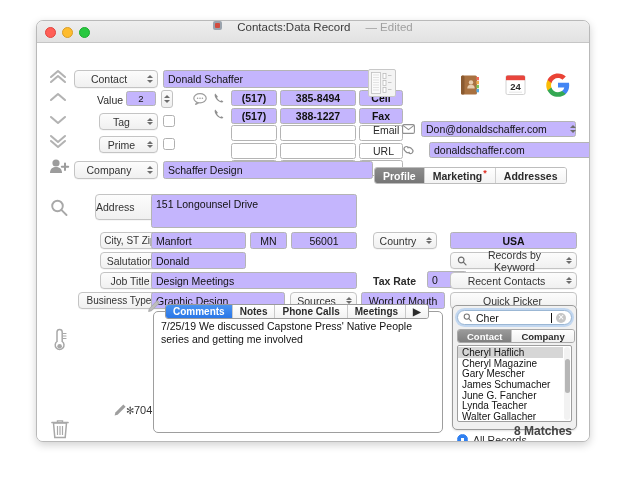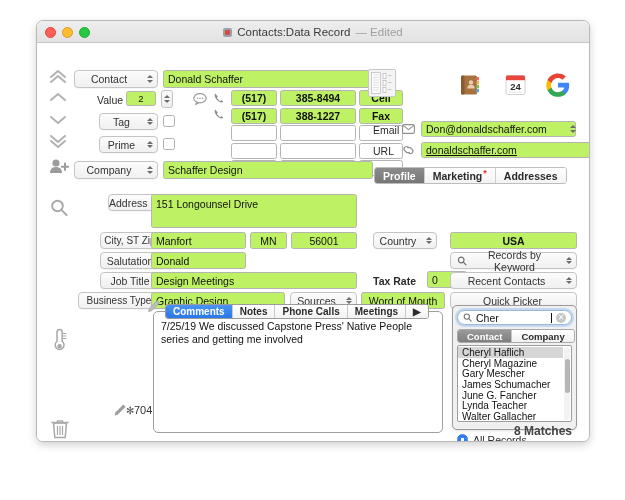--- a/index.html
+++ b/index.html
@@ -37,22 +37,22 @@
   .traffic {
     position: absolute; top: 6px; left: 8px;
     display: flex; gap: 6px;
   }
   .tl { width: 11px; height: 11px; border-radius: 50%; }
   .tl.red { background: #ff5f57; border: 0.5px solid #e0443e; }
   .tl.yellow { background: #febc2e; border: 0.5px solid #d89d26; }
   .tl.green { background: #28c840; border: 0.5px solid #1dab2e; }
   .title-wrap {
     position: absolute; left: 0; top: 0; width: 100%; height: 22px;
-    display: flex; align-items: center; justify-content: center;
-    gap: 5px;
+    display: flex; align-items: flex-start; justify-content: center;
+    gap: 15px;
     font-size: 11.5px; color: #3c3c3c;
   }
   .title-doc-icon {
     width: 9px; height: 9px; border-radius: 2px;
     background: #9aa3ad;
     position: relative;
   }
   .title-doc-icon::after{
     content:""; position:absolute; left:2px; top:2px;
     width:5px;height:5px;border-radius:1px;background:#d24b3e;
@@ -86,21 +86,21 @@
   }
   .chev i {
     display:block;width:0;height:0;
     border-left:3px solid transparent;border-right:3px solid transparent;
   }
   .chev i.up { border-bottom:3.4px solid #6d6d6d; margin-bottom:1.6px;}
   .chev i.dn { border-top:3.4px solid #6d6d6d; }
 
   .tfield {
     position: absolute;
-    background: #bef264;
+    background: #c4b5fd;
     border: 1px solid #b4b4b4;
     border-radius: 2.5px;
     font-size: 10.5px;
     color: #111;
     display: flex; align-items: center;
     padding: 0 4px;
     overflow: hidden;
     white-space: nowrap;
   }
   .tfield.center { justify-content: center; padding: 0; }
@@ -529,38 +529,38 @@
           <i class="dn"></i>
         </div>
 
       <div class="label" style="left:336px;top:102px;">URL</div>
       <div class="navicon" style="left:365px;top:101px;width:13px;height:11px;">
         <svg width="13" height="10" viewBox="0 0 13 10">
             <path d="M5.4 3 a2.4 2.4 0 0 1 3.4 0 l1.4 1.4 a2.4 2.4 0 0 1 -3.4 3.4" fill="none" stroke="#8f8f8f" stroke-width="1.2"></path>
             <path d="M7.6 7 a2.4 2.4 0 0 1 -3.4 0 L2.8 5.6 a2.4 2.4 0 0 1 3.4 -3.4" fill="none" stroke="#8f8f8f" stroke-width="1.2"></path>
           </svg>
       </div>
-      <div class="tfield" style="left:384px;top:99px;width:177px;height:16px;text-decoration:underline;">
+      <div class="tfield" style="left:392px;top:99px;width:177px;height:16px;">
         <span>donaldschaffer.com</span>
       </div>
 
       <div class="tabsrow" style="left:337px;top:124px;" id="profile-tabs">
           <div class="tab active">
             <span>Profile</span>
           </div>
           <div class="tab">
             <span>Marketing</span>
             <span class="star">*</span>
           </div>
           <div class="tab">
             <span>Addresses</span>
           </div>
         </div>
 
-      <div class="popbtn" style="left:71px;top:151px;width:74px;height:17px;gap:24px;">
+      <div class="popbtn" style="left:58px;top:151px;width:74px;height:26px;gap:24px;">
         <span class="lbl">Address</span>
         <span class="chev">
             <i class="up"></i>
             <i class="dn"></i>
           </span>
       </div>
       <div class="tfield" style="left:114px;top:151px;width:206px;height:34px;align-items:flex-start;padding-top:3px;">
         <span>151 Longounsel Drive</span>
       </div>
 

